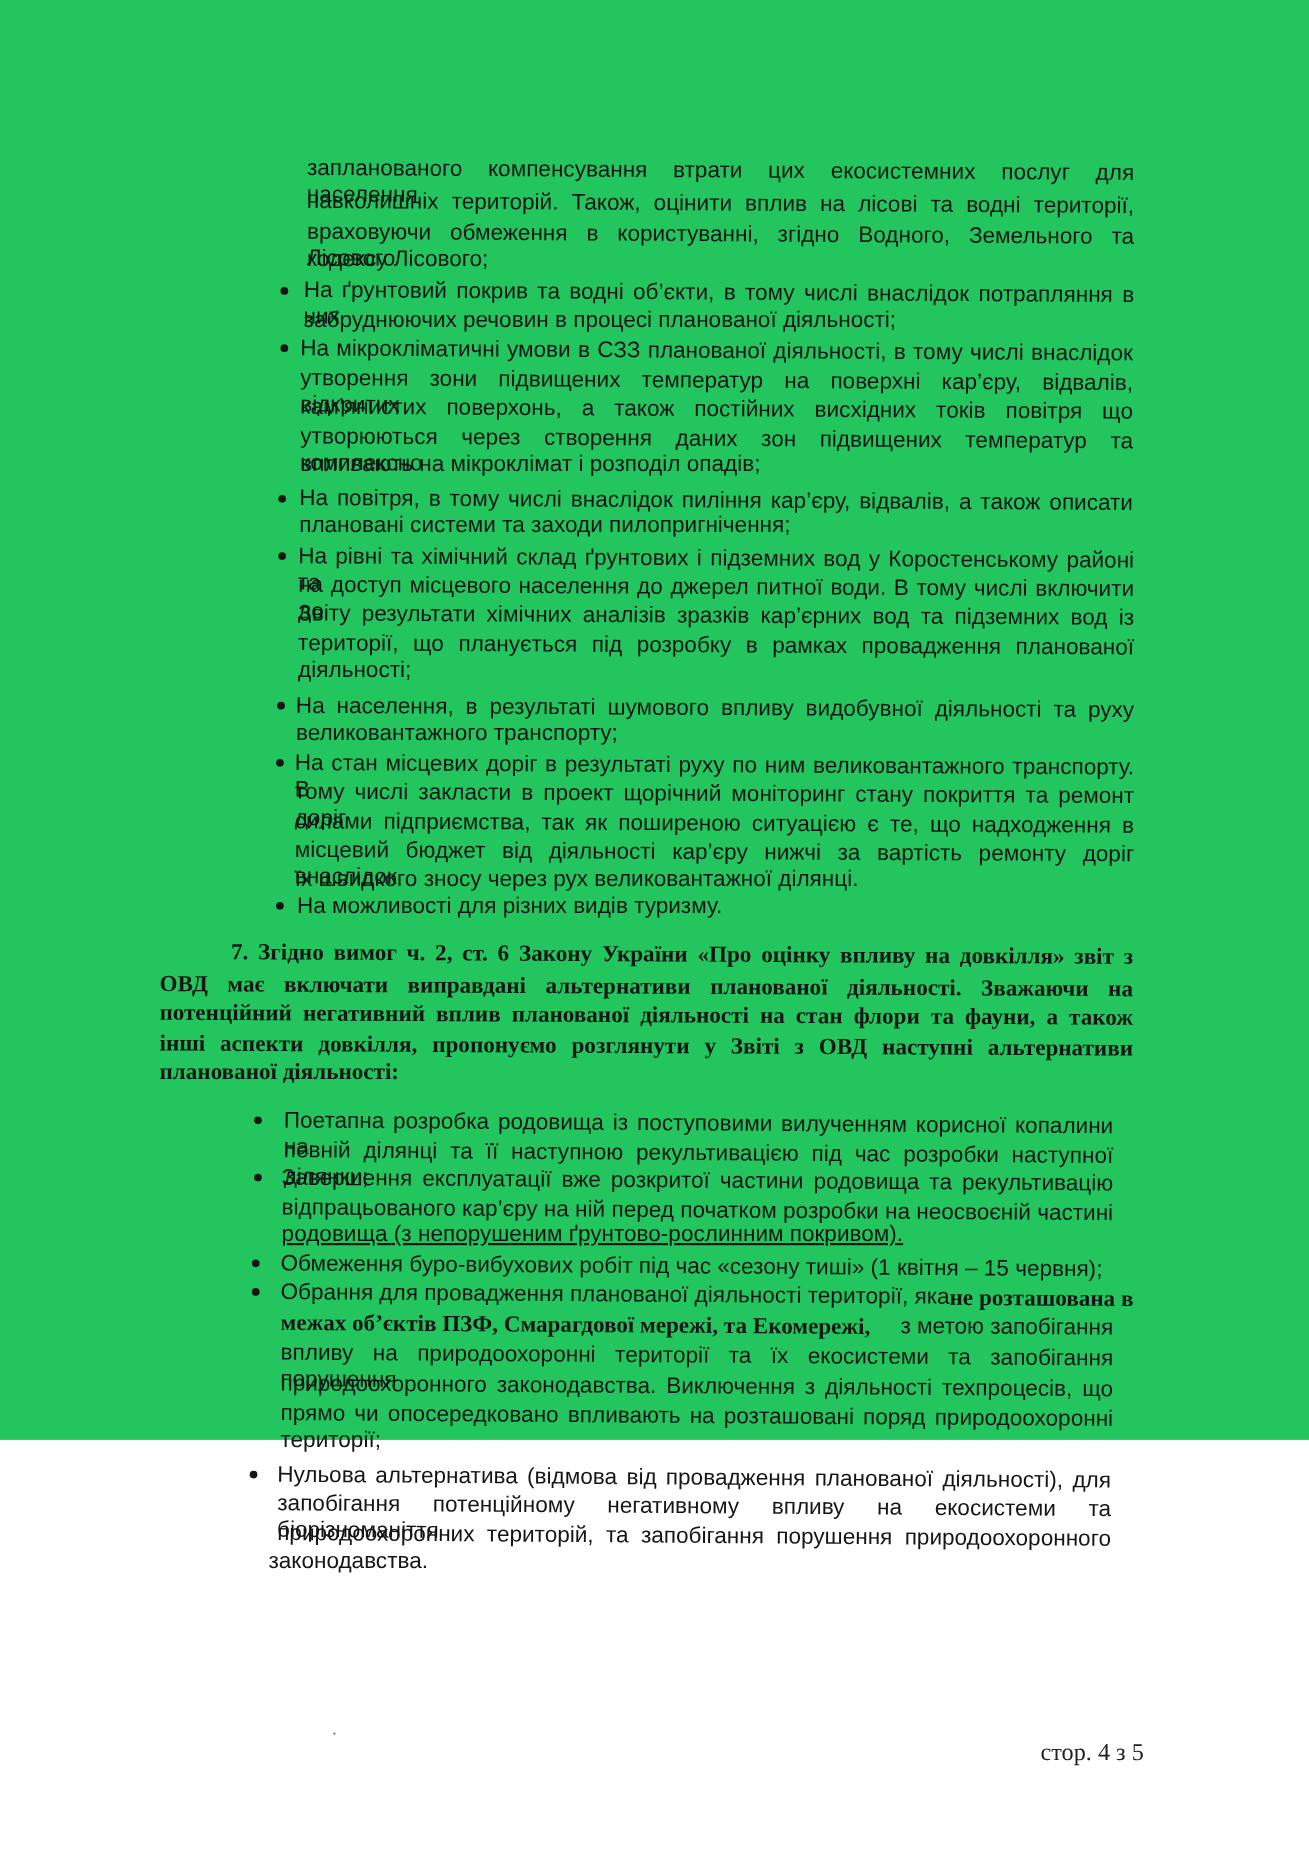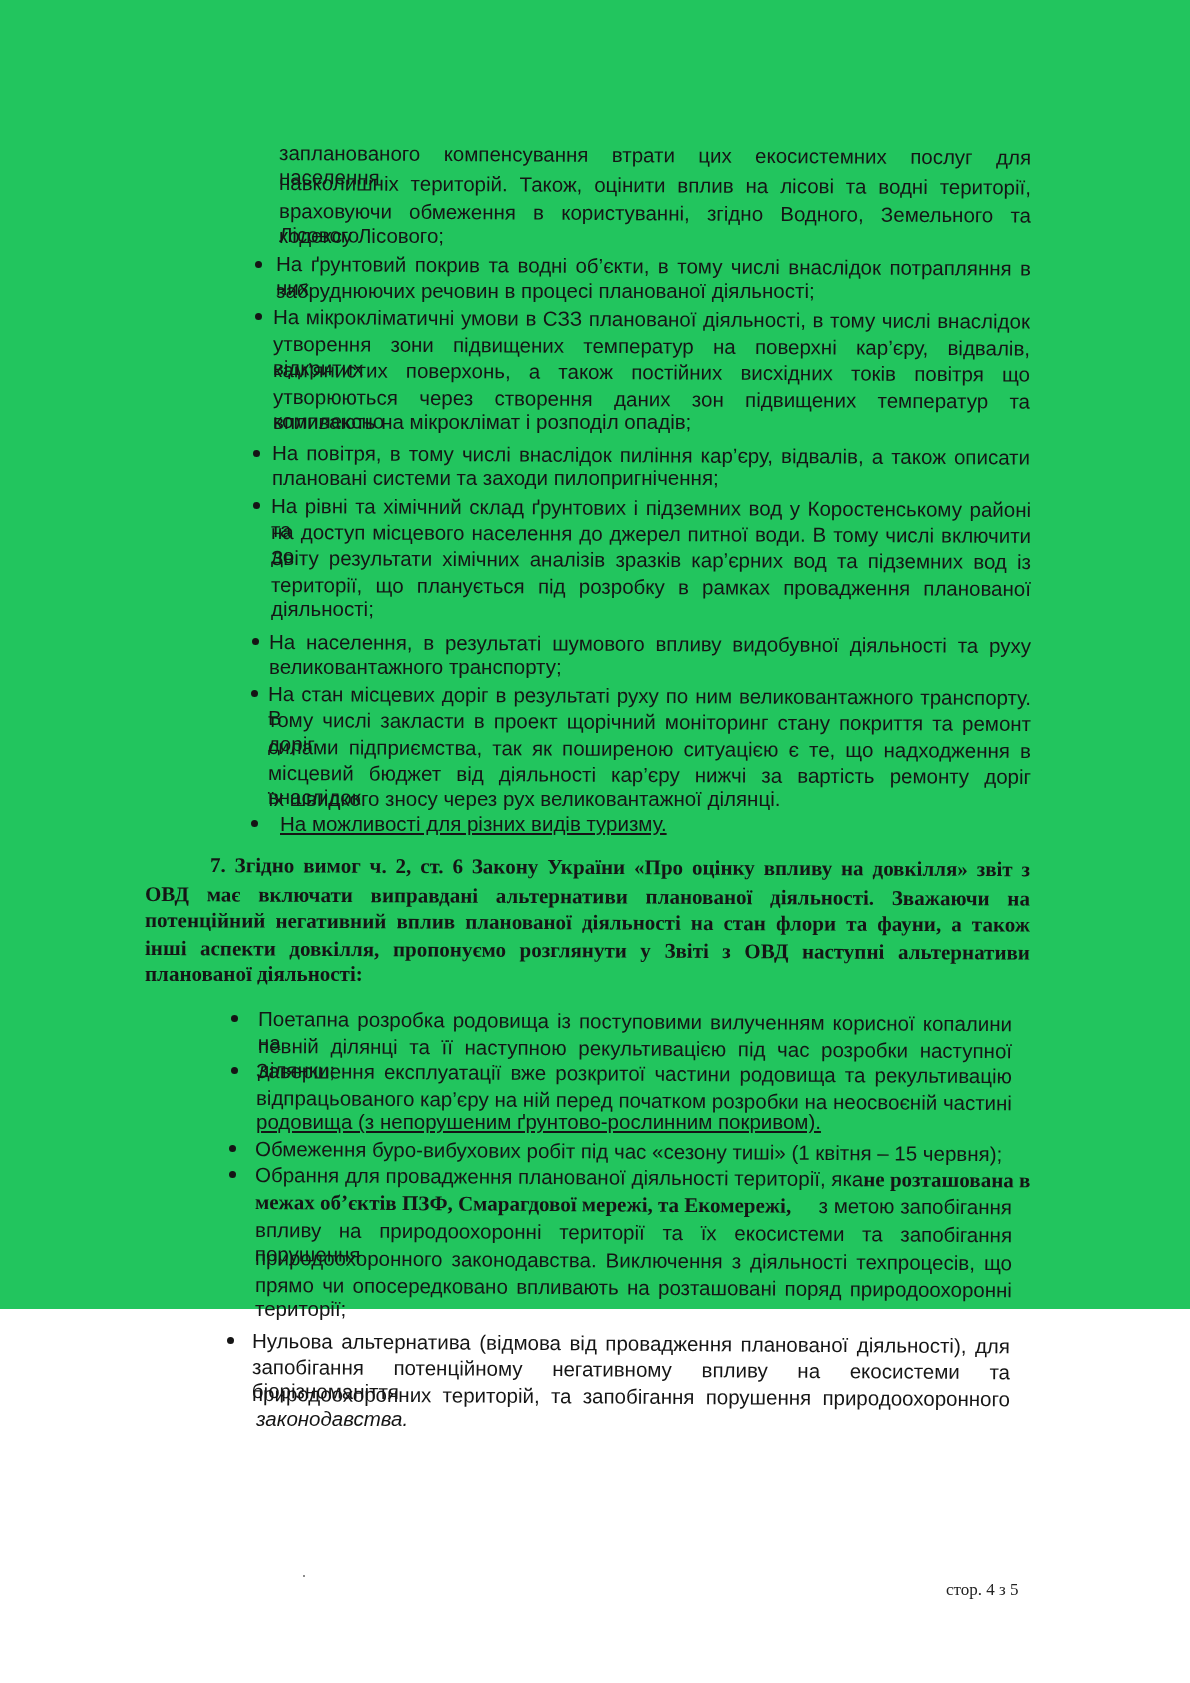--- a/index.html
+++ b/index.html
@@ -17,21 +17,21 @@
     transform-origin: left center;
   }
   .j { text-align: justify; text-align-last: justify; white-space: normal; }
   .b { font-family: "Liberation Serif", serif; font-weight: bold; font-size: 21px; }
   .bullet {
     position: absolute; width: 7px; height: 7px; border-radius: 50%;
     background: #151515;
   }
   .footer {
     position: absolute; left: 946px; top: 1580px;
-    font-family: "Liberation Serif", serif; font-size: 17px; color: #222;
+    font-family: "Liberation Serif", serif; font-size: 22px; color: #222;
   }
   .speck { position: absolute; left: 303px; top: 1575px; width: 2px; height: 2px; background:#666; border-radius:50%; }
 </style>
 </head>
 <body>
 
 <div class="page">
 
   <div>
     <div class="ln j" style="left:279px;top:141px;width:752px;transform:rotate(0.35deg);">запланованого компенсування втрати цих екосистемних послуг для населення</div>
@@ -82,21 +82,21 @@
       <span class="bullet" style="left:251px;top:690px;"></span>
       <div class="ln j" style="left:268px;top:682px;width:763px;transform:rotate(0.3deg);">На стан місцевих доріг в результаті руху по ним великовантажного транспорту. В</div>
       <div class="ln j" style="left:268px;top:708px;width:763px;transform:rotate(0.3deg);">тому числі закласти в проект щорічний моніторинг стану покриття та ремонт доріг</div>
       <div class="ln j" style="left:268px;top:735px;width:763px;transform:rotate(0.3deg);">силами підприємства, так як поширеною ситуацією є те, що надходження в</div>
       <div class="ln j" style="left:268px;top:761px;width:763px;transform:rotate(0.3deg);">місцевий бюджет від діяльності кар’єру нижчі за вартість ремонту доріг внаслідок</div>
       <div class="ln" style="left:268px;top:787px;">їх швидкого зносу через рух великовантажної ділянці.</div>
     </div>
 
     <div>
       <span class="bullet" style="left:251px;top:820px;"></span>
-      <div class="ln" style="left:280px;top:812px;text-decoration:underline;">На можливості для різних видів туризму.</div>
+      <div class="ln" style="left:270px;top:812px;">На можливості для різних видів туризму.</div>
     </div>
   </div>
 
   <div>
     <div class="ln b j" style="left:210px;top:853px;width:820px;transform:rotate(0.3deg);">7. Згідно вимог ч. 2, ст. 6 Закону України «Про оцінку впливу на довкілля» звіт з</div>
     <div class="ln b j" style="left:145px;top:882px;width:885px;transform:rotate(0.3deg);">ОВД має включати виправдані альтернативи планованої діяльності. Зважаючи на</div>
     <div class="ln b j" style="left:145px;top:908px;width:885px;transform:rotate(0.3deg);">потенційний негативний вплив планованої діяльності на стан флори та фауни, а також</div>
     <div class="ln b j" style="left:145px;top:936px;width:885px;transform:rotate(0.3deg);">інші аспекти довкілля, пропонуємо розглянути у Звіті з ОВД наступні альтернативи</div>
     <div class="ln b" style="left:145px;top:962px;">планованої діяльності:</div>
   </div>
@@ -135,20 +135,20 @@
       <div class="ln j" style="left:255px;top:1246px;width:757px;transform:rotate(0.4deg);">природоохоронного законодавства. Виключення з діяльності техпроцесів, що</div>
       <div class="ln j" style="left:255px;top:1273px;width:757px;transform:rotate(0.4deg);">прямо чи опосередковано впливають на розташовані поряд природоохоронні</div>
       <div class="ln" style="left:255px;top:1297px;">території;</div>
     </div>
 
     <div>
       <span class="bullet" style="left:227px;top:1337px;"></span>
       <div class="ln j" style="left:252px;top:1329px;width:758px;transform:rotate(0.4deg);">Нульова альтернатива (відмова від провадження планованої діяльності), для</div>
       <div class="ln j" style="left:252px;top:1355px;width:758px;transform:rotate(0.4deg);">запобігання потенційному негативному впливу на екосистеми та біорізноманіття</div>
       <div class="ln j" style="left:252px;top:1382px;width:758px;transform:rotate(0.4deg);">природоохоронних територій, та запобігання порушення природоохоронного</div>
-      <div class="ln" style="left:256px;top:1407px;font-style:italic;">законодавства.</div>
+      <div class="ln" style="left:244px;top:1407px;">законодавства.</div>
     </div>
   </div>
 
   <span class="speck"></span>
 
   <div class="footer">стор. 4 з 5</div>
 </div>
 
 </body></html>

